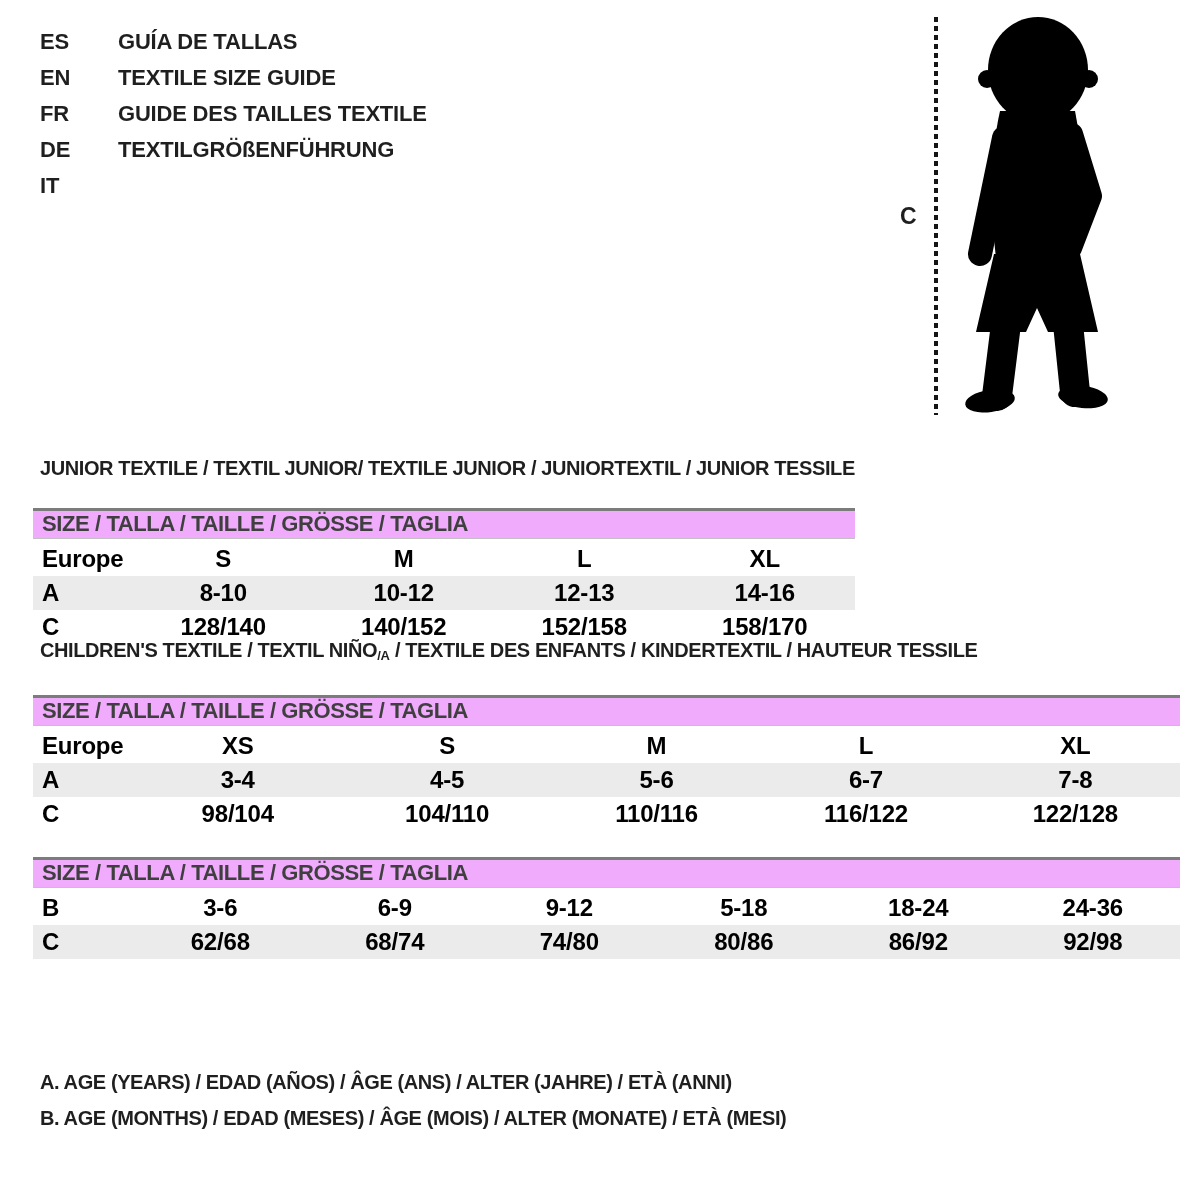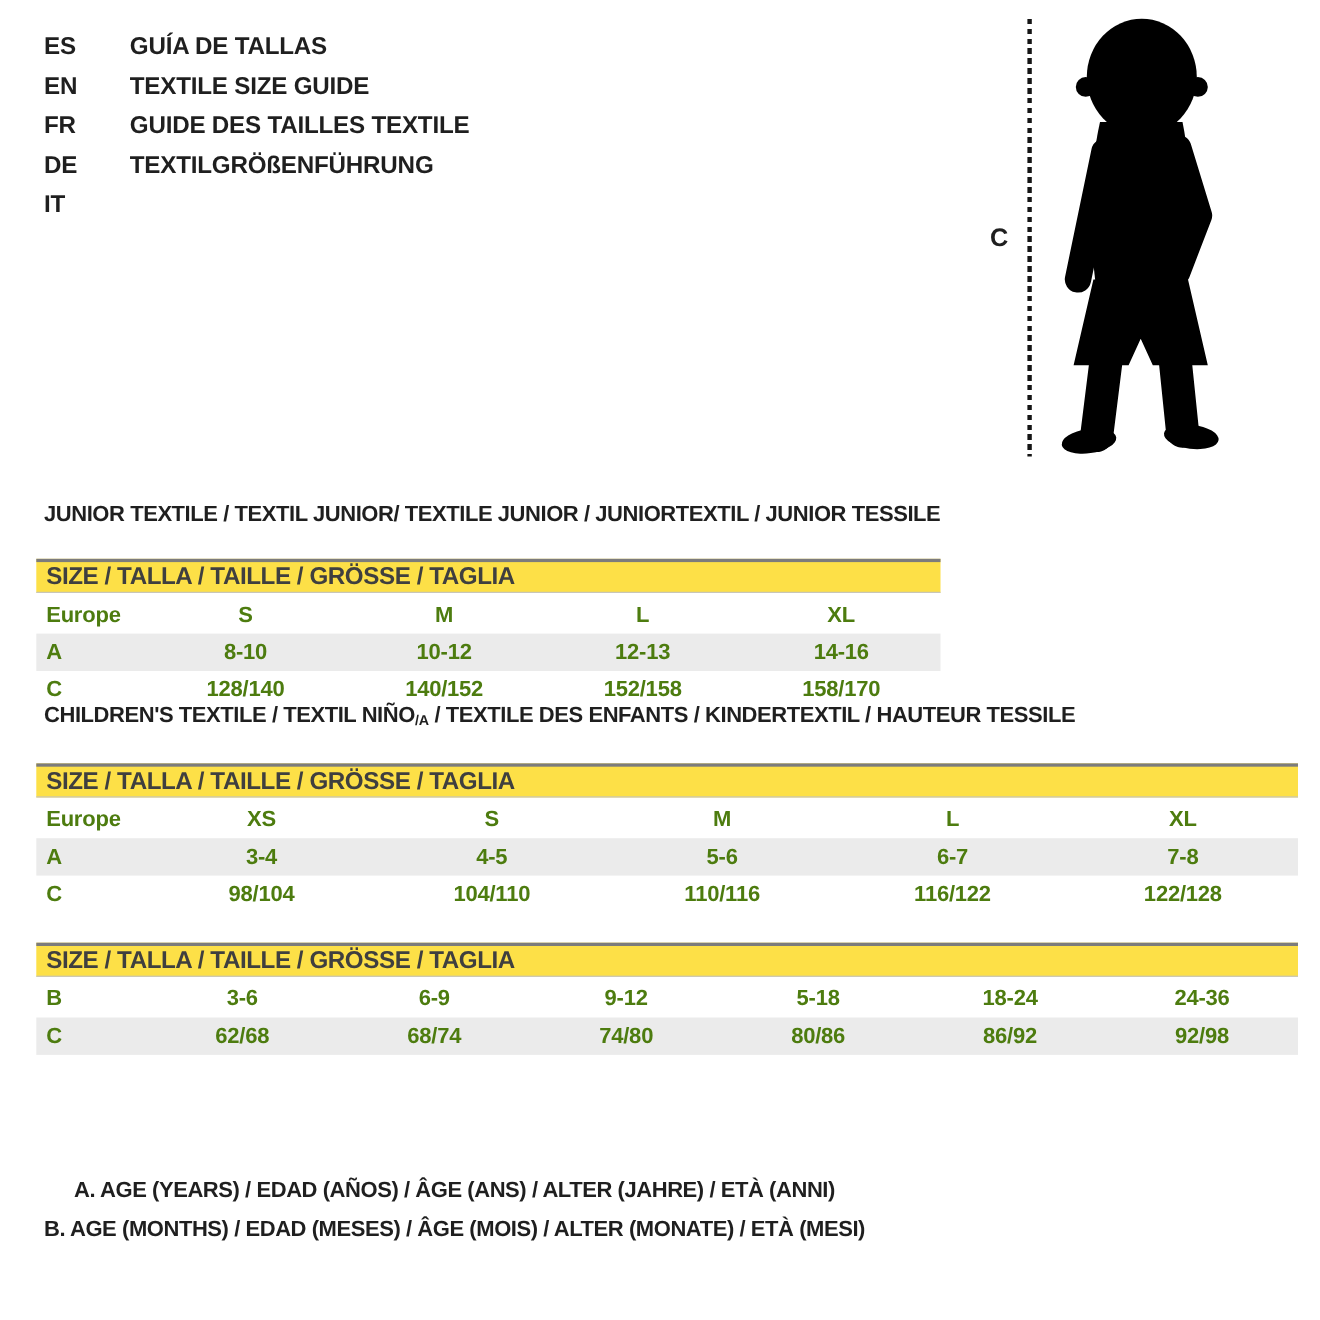--- a/index.html
+++ b/index.html
@@ -35,39 +35,39 @@
   .sec-junior   { top: 428px; width: 822px; margin-top: 28px; }
   .sec-children { top: 638px; width: 1147px; }
   .sec-babies   { top: 844px; width: 1147px; }
 
   .sec-title { font-size: 20px; line-height: 25px; margin-left: 7px; letter-spacing: -0.4px; }
   .title-sub { font-size: 13px; vertical-align: -3px; letter-spacing: -0.2px; }
 
   .size-bar {
     margin-top: 27px;
     height: 31px;
-    background: #fde047;
+    background: #f0abfc;
     border-top: 3px solid #7c7c7c;
     border-bottom: 1px solid #c2c2c2;
     color: #3f3f3f;
     font-size: 22px;
     line-height: 26px;
     padding-left: 9px;
     letter-spacing: -0.4px;
   }
   .sec-babies .size-bar { margin-top: 13px; }
 
   .table { margin-top: 3px; }
-  .trow { display: flex; height: 34px; align-items: center; font-size: 20px; color: #4d7c0f; }
+  .trow { display: flex; height: 34px; align-items: center; font-size: 24px; color: #000000; }
   .trow.shade { background: #ebebeb; }
   .tlabel { width: 100px; padding-left: 9px; }
   .tcell { flex: 1; text-align: center; }
 
   
-  .legend { position: absolute; top: 1064px; left: 40px; text-align: center; }
+  .legend { position: absolute; top: 1064px; left: 40px; }
   .legend-line { font-size: 20px; line-height: 36px; letter-spacing: -0.4px; }
 </style>
 </head>
 <body>
 
 <div class="page">
 
   <div class="lang-header">
     <div class="lang-row">
       <span class="lang-code">ES</span>

